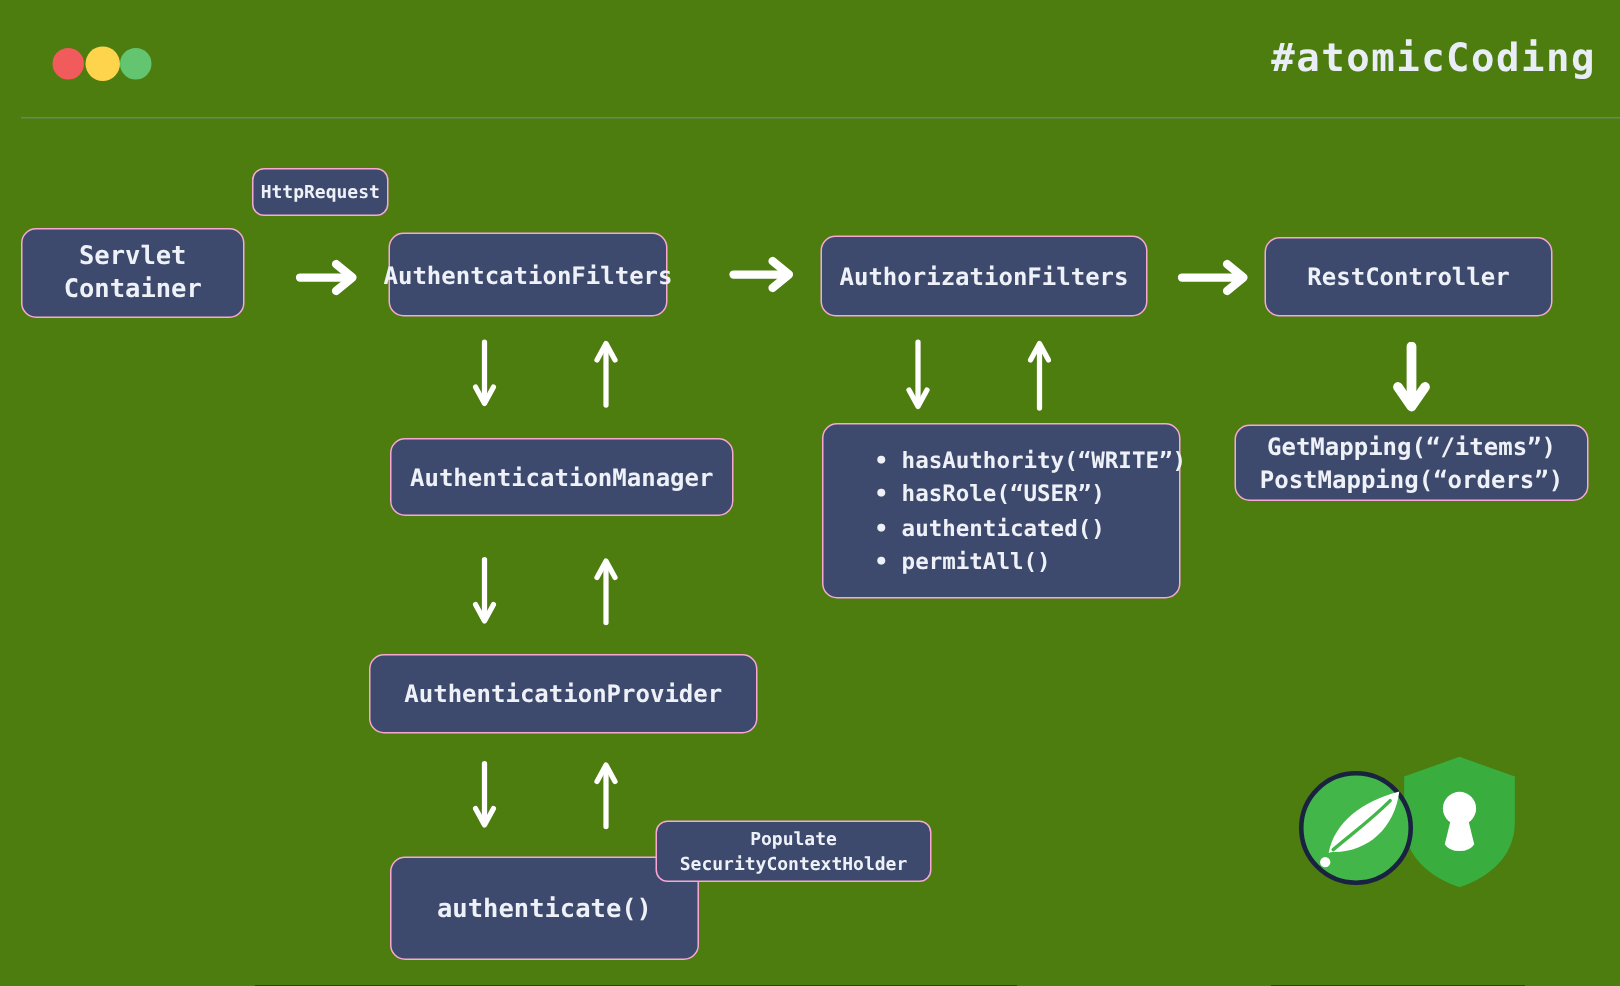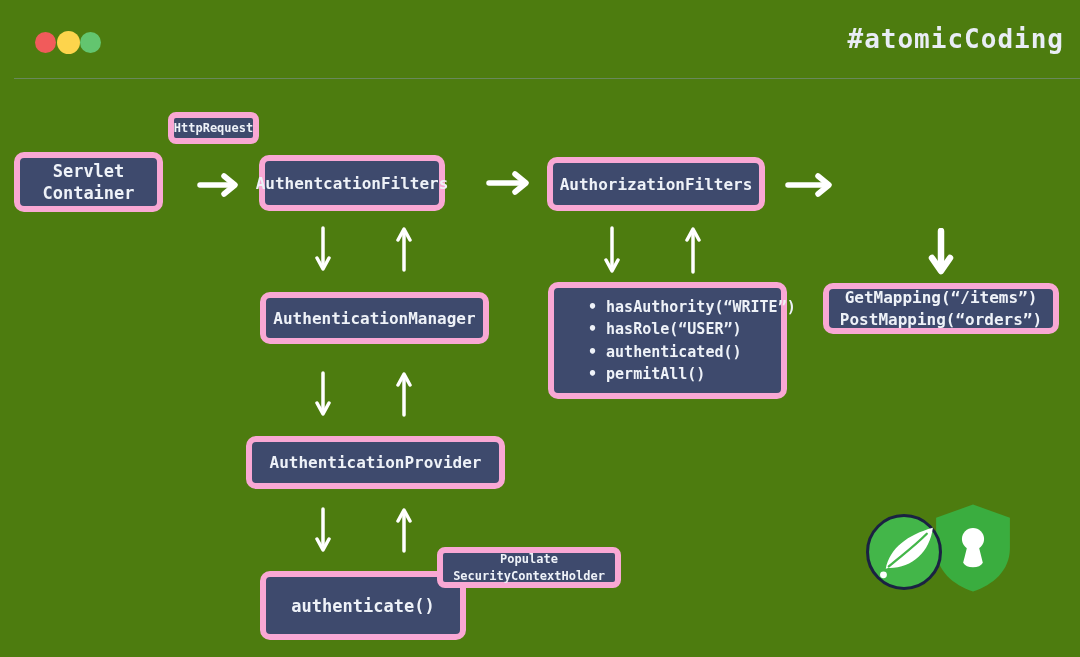--- a/index.html
+++ b/index.html
@@ -18,21 +18,21 @@
     position:absolute; right:16px; top:24px;
     color:#e9edf5; font-size:26px; font-weight:bold; letter-spacing:1px;
   }
   .divider {
     position:absolute; left:14px; right:0; top:78px; height:1px;
     background:rgba(140,150,185,.45);
   }
   .node {
     position:absolute;
     background:#3e4a6d;
-    border:6px solid #f9a8d4;
+    border:1px solid #f9a8d4;
     border-radius:10px;
     color:#eef2f8;
     font-weight:bold;
     display:flex; flex-direction:column;
     align-items:center; justify-content:center;
     text-align:center;
     box-sizing:border-box;
   }
   .node-servlet   { left:14px;  top:152px; width:149px; height:60px; font-size:17px; line-height:1.3; }
   .node-httpreq   { left:168px; top:112px; width:91px;  height:32px; font-size:12px; border-radius:8px; }
@@ -93,20 +93,23 @@
 
   <div class="node node-authzfil">
     <span>AuthorizationFilters</span>
   </div>
 
   <svg class="arrow" style="left:785px; top:171px;" width="48" height="28" viewBox="0 0 48 28">
     <line x1="3" y1="14" x2="38" y2="14" stroke="#fff" stroke-width="5.5" stroke-linecap="round"></line>
     <path d="M33 5 L44 14 L33 23" stroke="#fff" stroke-width="5.5" fill="none" stroke-linecap="round" stroke-linejoin="round"></path>
   </svg>
 
+  <div class="node node-restctrl">
+    <span>RestController</span>
+  </div>
 
   <svg class="arrow" style="left:315px; top:226px;" width="16" height="46" viewBox="0 0 16 46">
     <line x1="8" y1="2" x2="8" y2="38" stroke="#fff" stroke-width="3.5" stroke-linecap="round"></line>
     <path d="M2 32 L8 43 L14 32" stroke="#fff" stroke-width="3.5" fill="none" stroke-linecap="round" stroke-linejoin="round"></path>
   </svg>
   <svg class="arrow" style="left:396px; top:226px;" width="16" height="46" viewBox="0 0 16 46">
     <line x1="8" y1="44" x2="8" y2="8" stroke="#fff" stroke-width="3.5" stroke-linecap="round"></line>
     <path d="M2 14 L8 3 L14 14" stroke="#fff" stroke-width="3.5" fill="none" stroke-linecap="round" stroke-linejoin="round"></path>
   </svg>
 

